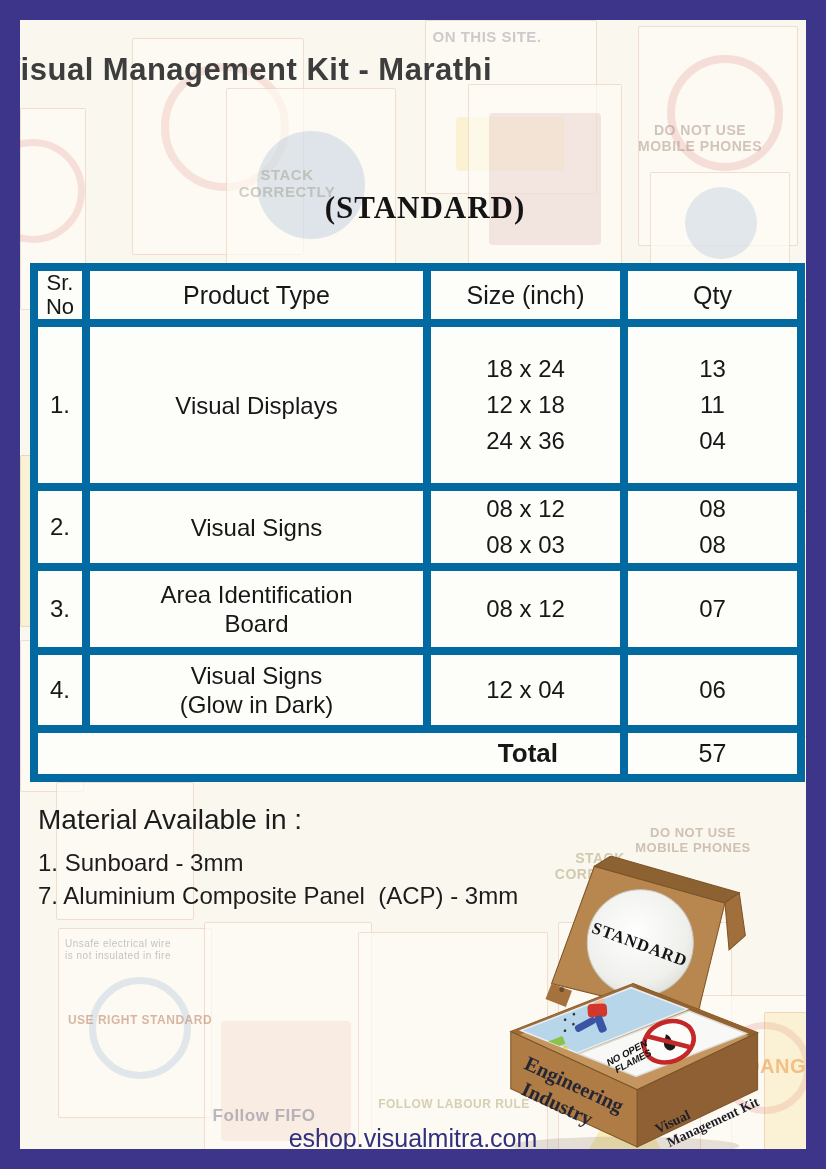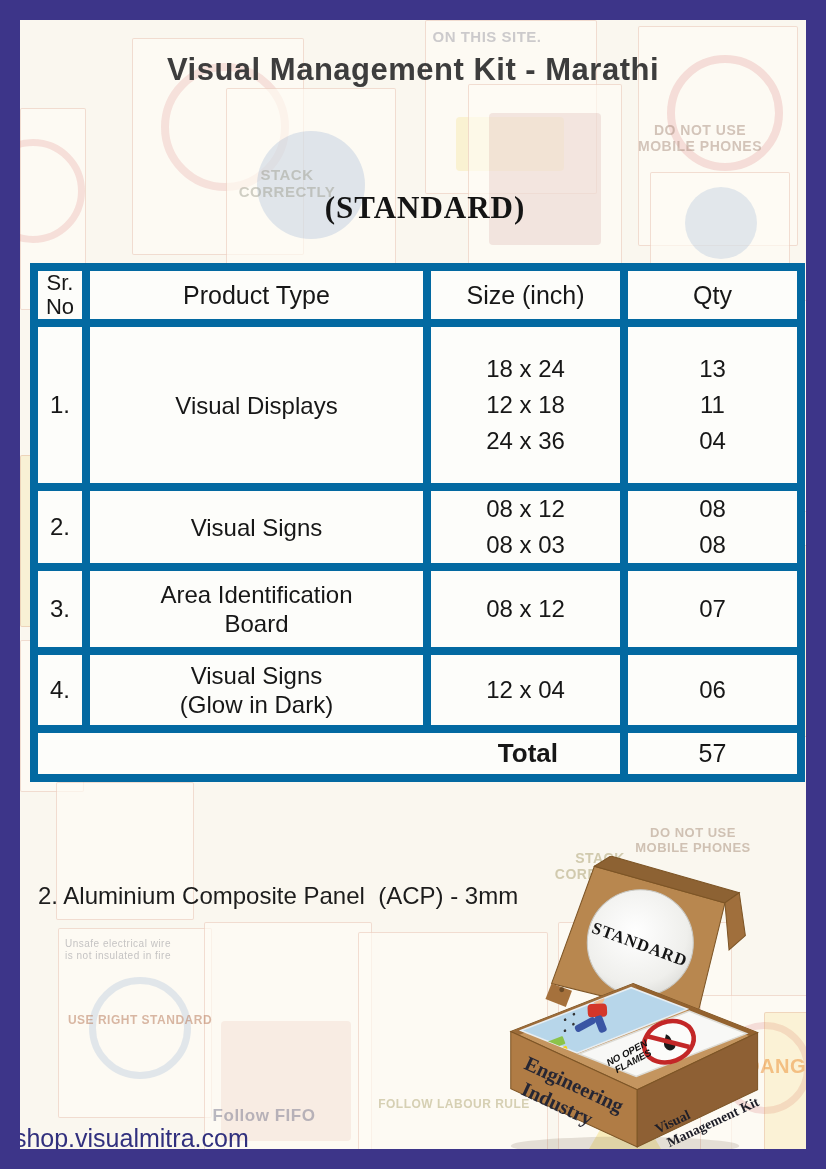--- a/index.html
+++ b/index.html
@@ -13,21 +13,21 @@
   .wm-poster{position:absolute;background:rgba(255,252,245,.65);
     border:1px solid rgba(210,140,120,.28);border-radius:2px;}
   .wm-poster i{display:block;position:absolute;border-radius:50%;}
   .wm-tri{position:absolute;width:0;height:0;
     border-left:40px solid transparent;border-right:40px solid transparent;
     border-bottom:70px solid rgba(240,205,60,.30);}
   .wm-text{position:absolute;transform:translateX(-50%);white-space:pre-line;
     text-align:center;line-height:1.15;letter-spacing:.5px;
     font-family:"Liberation Sans",sans-serif;}
   
-  .title1{position:absolute;left:0;right:0;top:52px;z-index:10;text-align:center;
+  .title1{position:absolute;left:0;right:0;top:52px;z-index:10;
     font-weight:700;font-size:31px;letter-spacing:.5px;color:#3d3d3d;}
   .title2{position:absolute;left:0;right:0;top:118px;z-index:10;text-align:center;
     font-family:"Liberation Serif",serif;font-weight:700;font-size:44px;
     letter-spacing:.5px;color:#2c5fa9;}
   .title3{position:absolute;left:0;right:0;top:190px;z-index:10;text-align:center;
     font-family:"Liberation Serif",serif;font-weight:700;font-size:31px;
     letter-spacing:1px;color:#141414;margin-left:24px;}
   
   .kit-table{position:absolute;left:30px;top:263px;width:767px;z-index:10;
     border-collapse:collapse;table-layout:fixed;}
@@ -53,21 +53,21 @@
   .mat-heading{position:absolute;left:38px;top:804px;z-index:10;
     font-size:28px;color:#1c1c1c;}
   .mat-item{position:absolute;left:38px;z-index:10;font-size:24px;color:#1c1c1c;
     white-space:pre-wrap;}
   .mat-item-1{top:849px;}
   .mat-item-2{top:882px;}
   
   .box-svg{position:absolute;left:472px;top:856px;width:306px;height:296px;z-index:12;}
   
   .website{position:absolute;left:0;right:0;bottom:16px;z-index:14;
-    font-size:25px;color:#31307e;cursor:pointer;}
+    text-align:center;font-size:25px;color:#31307e;cursor:pointer;}
   
   .frame{position:absolute;inset:0;border:20px solid #3d3589;
     z-index:40;pointer-events:none;}
 </style>
 </head>
 <body>
 
 <div class="page">
 
   <div class="bg">
@@ -184,21 +184,23 @@
         </tr>
       </tbody>
     <tfoot>
       <tr class="total-row">
         <td colspan="3" class="total-label">Total</td>
         <td class="total-value">57</td>
       </tr>
     </tfoot>
   </table>
 
-  <div class="mat-item mat-item-2">2. Aluminium Composite Panel  (ACP) - 3mm</div>
+  <div class="mat-heading">Material Available in :</div>
+  <div class="mat-item mat-item-1">1. Sunboard - 3mm</div>
+  <div class="mat-item mat-item-2">7. Aluminium Composite Panel  (ACP) - 3mm</div>
 
   <svg class="box-svg" viewBox="0 0 300 290" preserveAspectRatio="none">
     <defs>
       <radialGradient id="sticker" cx="45%" cy="40%" r="70%">
         <stop offset="0%" stop-color="#ffffff"></stop>
         <stop offset="70%" stop-color="#efefec"></stop>
         <stop offset="100%" stop-color="#d7d7d3"></stop>
       </radialGradient>
       <clipPath id="card1clip">
           <polygon points="48,171 156,129 211,150 103,193"></polygon>

